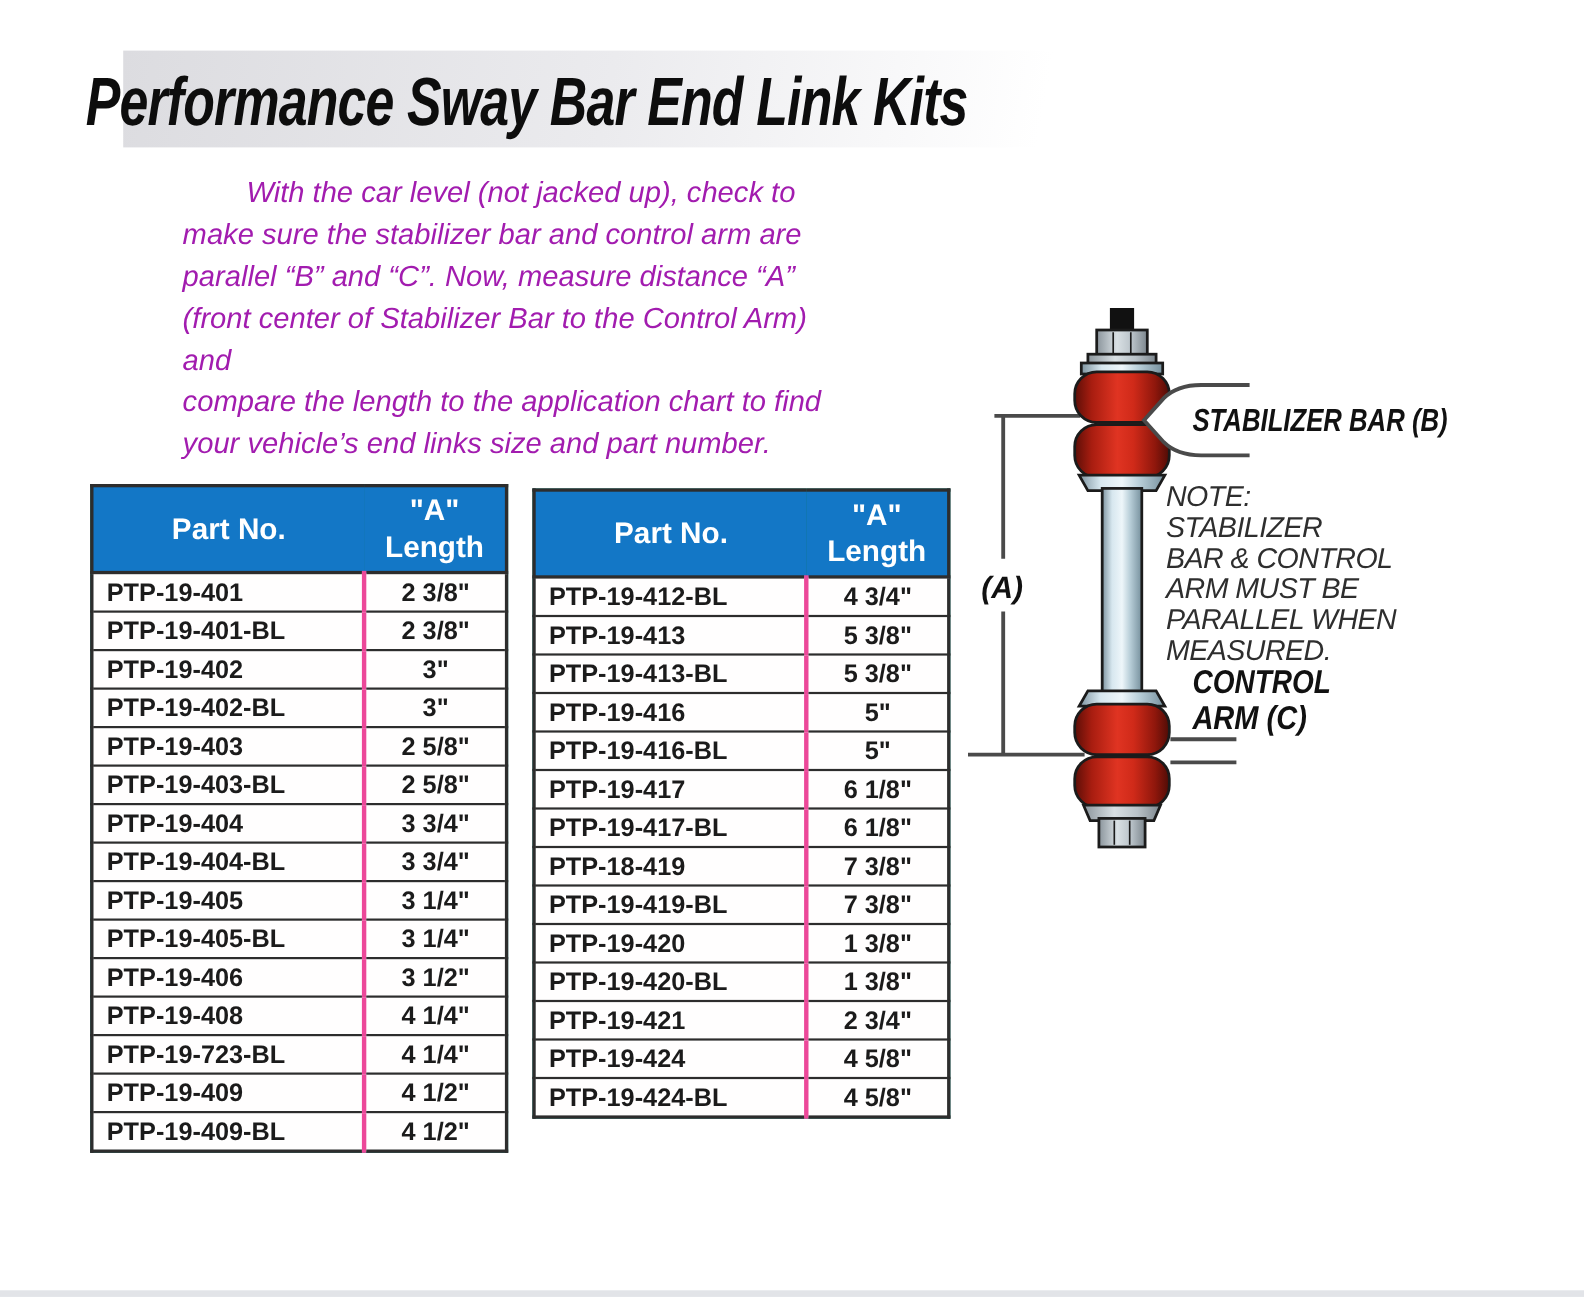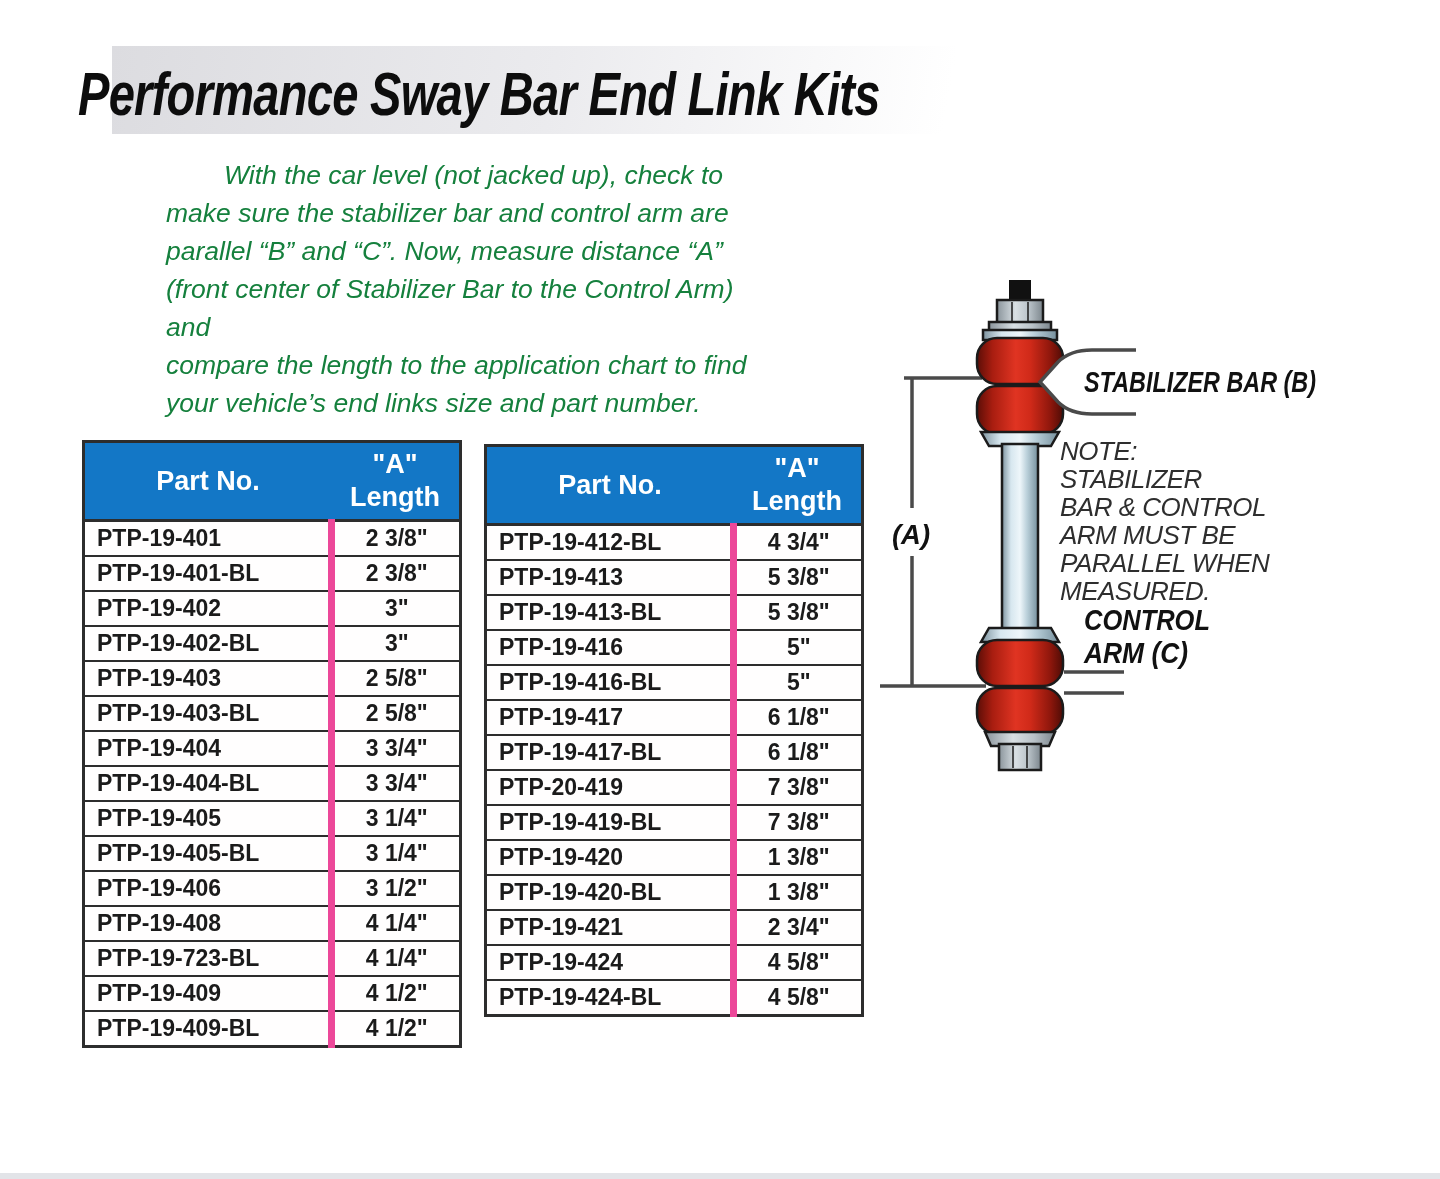--- a/index.html
+++ b/index.html
@@ -12,42 +12,42 @@
     background:linear-gradient(100deg,#dcdce0 0%,#ebebee 45%,#ffffff 85%);
   }
   .page-title{
     position:absolute;left:78px;top:58px;margin:0;
     font-size:62px;font-weight:bold;font-style:italic;
     letter-spacing:-1px;color:#0d0d0d;white-space:nowrap;
     transform:scaleX(0.76);transform-origin:0 0;
   }
   .intro{
     position:absolute;left:166px;top:156px;width:618px;margin:0;
-    font-size:26.5px;line-height:38px;font-style:italic;color:#15803d;
+    font-size:26.5px;line-height:38px;font-style:italic;color:#a21caf;
     white-space:pre-line;text-indent:58px;
   }
   table.parts-table{
     position:absolute;border-collapse:collapse;table-layout:fixed;
     width:374px;background:#0f766e;border:3px solid #2d2d2d;
   }
   table.parts-table.left{left:82px;top:440px;}
   table.parts-table.right{left:484px;top:444px;}
   .parts-table th{
     background:#1377c6;color:#ffffff;height:76px;vertical-align:middle;
     font-size:27px;font-weight:bold;line-height:33px;white-space:pre-line;
     border:3px solid #2d2d2d;text-align:center;padding:0;
   }
   .parts-table th.col-part{width:246px;border-right:none;}
   .parts-table th.col-len{width:128px;border-left:none;}
   .parts-table td{
     height:33px;border-top:2px solid #2d2d2d;
     font-size:23px;font-weight:bold;color:#1b1b1b;padding:0;
     vertical-align:middle;background:#fffefe;
   }
-  .parts-table td.cell-part{text-align:left;padding-left:12px;border-right:7px solid #ec4899;}
+  .parts-table td.cell-part{text-align:left;padding-left:12px;border-right:4px solid #ec4899;}
   .parts-table td.cell-len{text-align:center;}
   .diagram{position:absolute;left:878px;top:256px;}
   .bottom-strip{position:absolute;left:0;bottom:0;width:1440px;height:6px;background:#e2e4e8;}
   .right-strip{position:absolute;right:0;top:0;width:4px;height:1179px;background:#eceef0;}
 </style>
 </head>
 <body>
 
 <div class="page">
 
@@ -190,21 +190,21 @@
           <td class="cell-part">PTP-19-417</td>
           <td class="cell-len">6 1/8"</td>
         </tr>
 
         <tr>
           <td class="cell-part">PTP-19-417-BL</td>
           <td class="cell-len">6 1/8"</td>
         </tr>
 
         <tr>
-          <td class="cell-part">PTP-20-419</td>
+          <td class="cell-part">PTP-18-419</td>
           <td class="cell-len">7 3/8"</td>
         </tr>
 
         <tr>
           <td class="cell-part">PTP-19-419-BL</td>
           <td class="cell-len">7 3/8"</td>
         </tr>
 
         <tr>
           <td class="cell-part">PTP-19-420</td>

